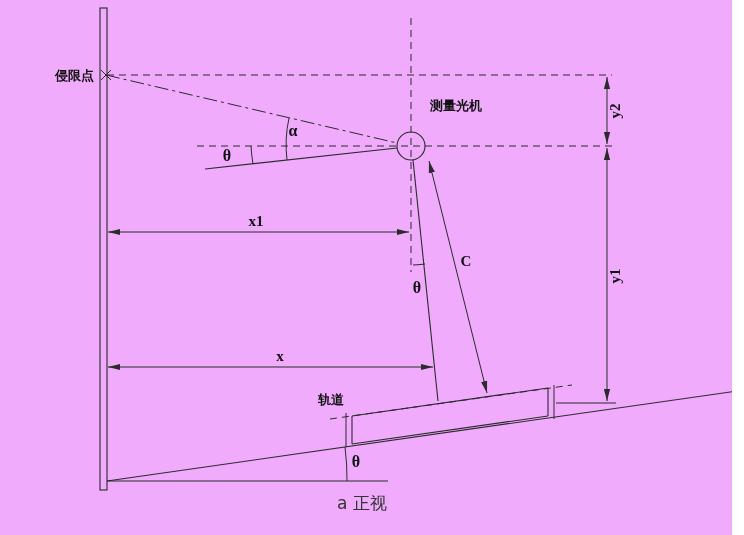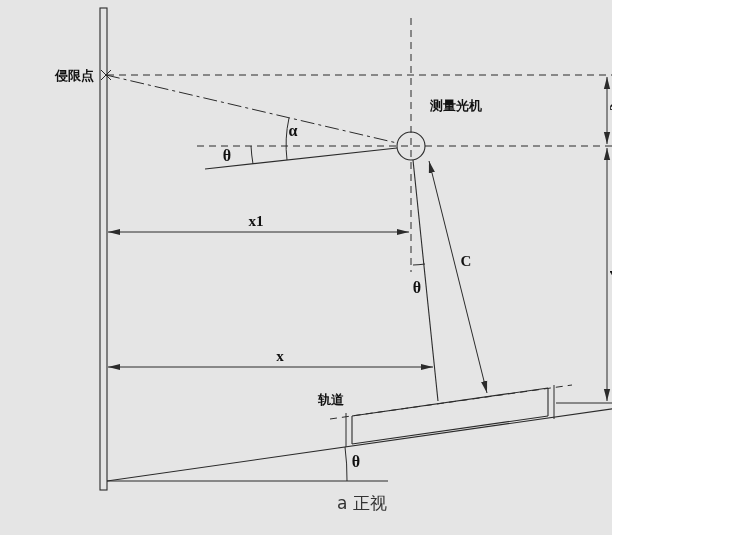--- a/index.html
+++ b/index.html
@@ -1,16 +1,16 @@
 <!DOCTYPE html>
 <html><head>
 <meta charset="utf-8">
 <style>
   html,body{margin:0;padding:0;background:#ffffff;}
-  .stage{position:relative;width:612px;height:535px;background:#e5e5e5;overflow:hidden;
+  .stage{position:relative;width:732px;height:535px;background:#f0abfc;overflow:hidden;
          font-family:"DejaVu Sans",sans-serif;}
   svg{position:absolute;left:0;top:0;}
   .ln{stroke:#2b2b2b;stroke-width:1.1;fill:none;}
   .thin{stroke-width:1;}
   .dash{stroke-dasharray:7 5;stroke-width:1;}
   .dashdot{stroke-dasharray:14 4 3 4;stroke-width:1;}
   .arc{stroke:#2b2b2b;stroke-width:1;fill:none;}
   .dim{stroke:#2b2b2b;stroke-width:1;fill:none;
        marker-start:url(#arw);marker-end:url(#arw);}
   text{fill:#111111;}

